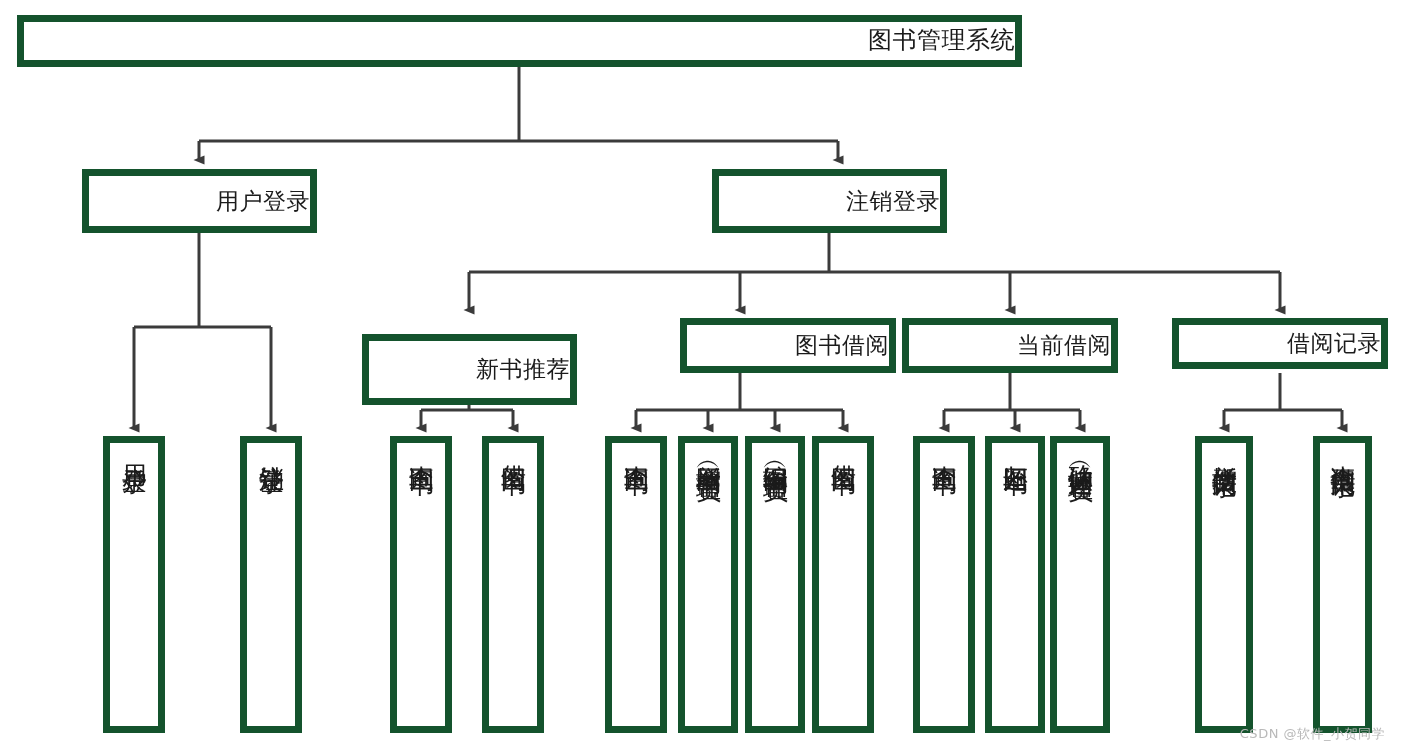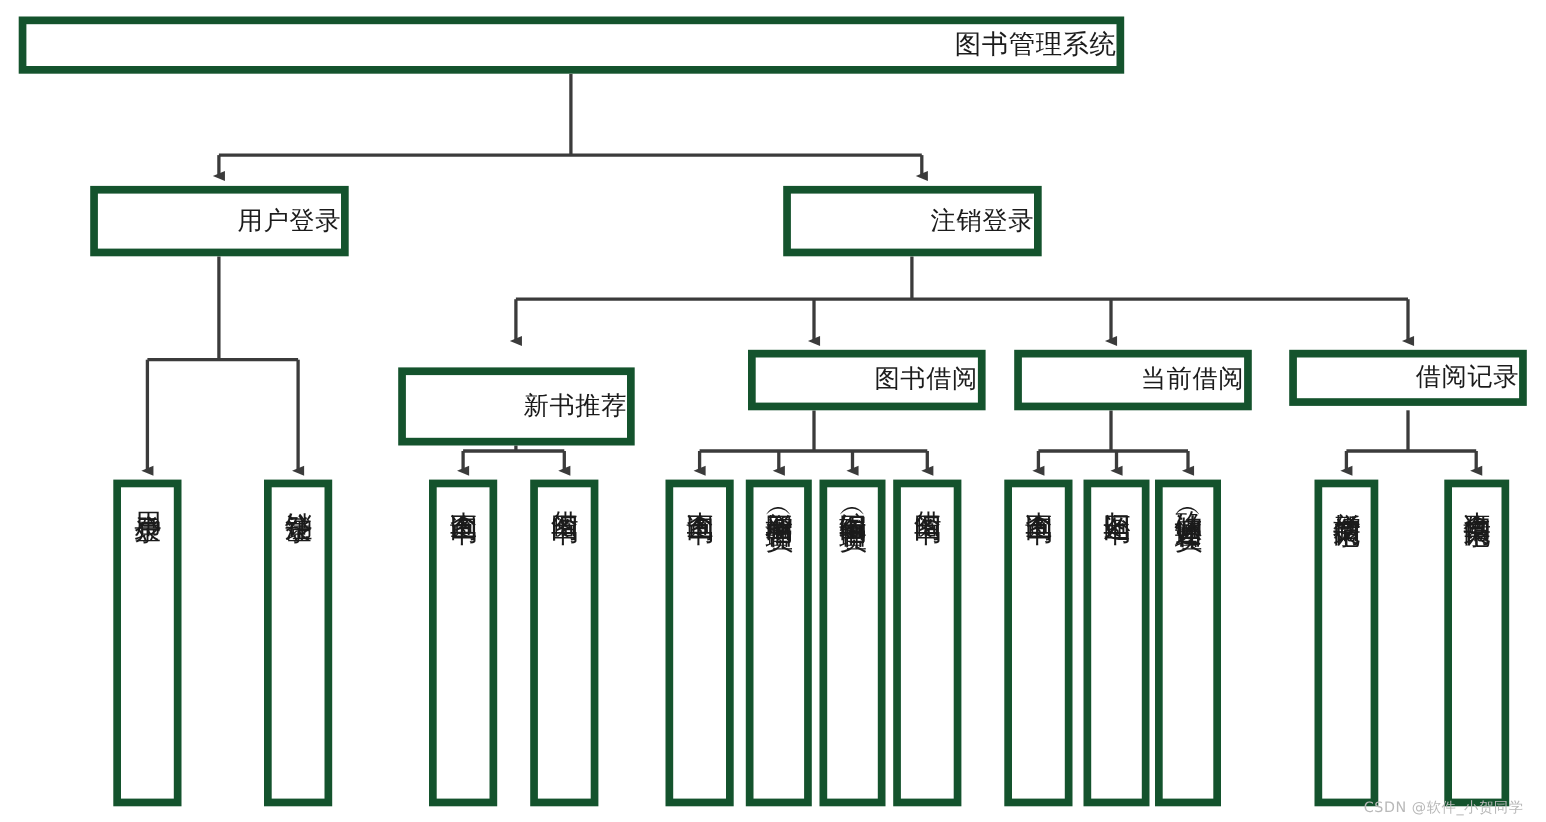--- a/index.html
+++ b/index.html
@@ -141,21 +141,21 @@
   </div>
 
   <div class="node horiz" style="left:362px; top:334px; width:215px; height:71px;">
     <span class="lbl">新书推荐</span>
   </div>
 
   <div class="node horiz" style="left:632px; top:318px; width:216px; height:55px;margin-left:48px;">
     <span class="lbl">图书借阅</span>
   </div>
 
-  <div class="node horiz" style="left:902px; top:318px; width:216px; height:55px;margin-left:20px;">
+  <div class="node horiz" style="left:902px; top:318px; width:216px; height:55px;">
     <span class="lbl">当前借阅</span>
   </div>
 
   <div class="node horiz" style="left:1172px; top:318px; width:216px; height:51px;">
     <span class="lbl">借阅记录</span>
   </div>
 
   <div class="node vert" style="left:103px; top:436px; width:62px; height:297px;">
     <span class="lbl">用户登录</span>
   </div>

